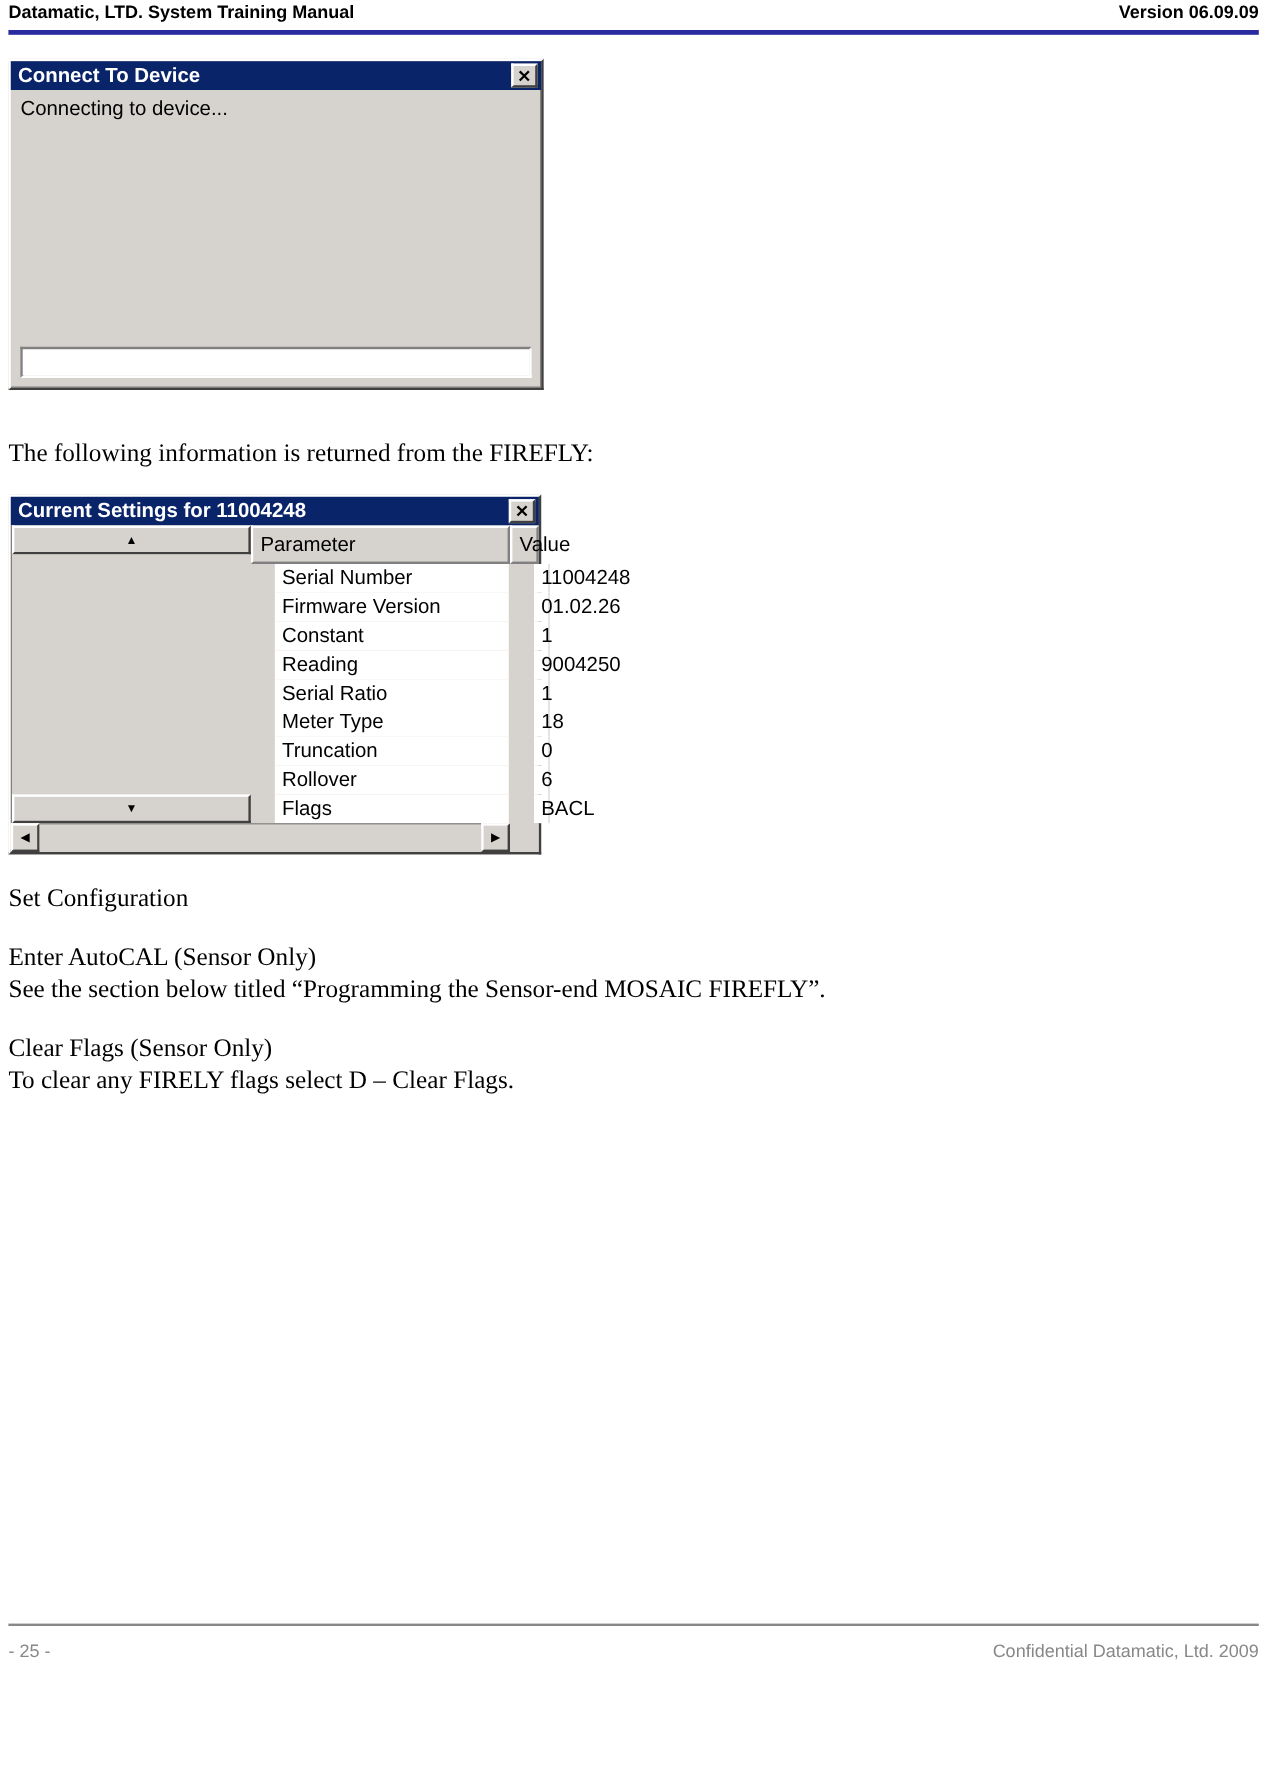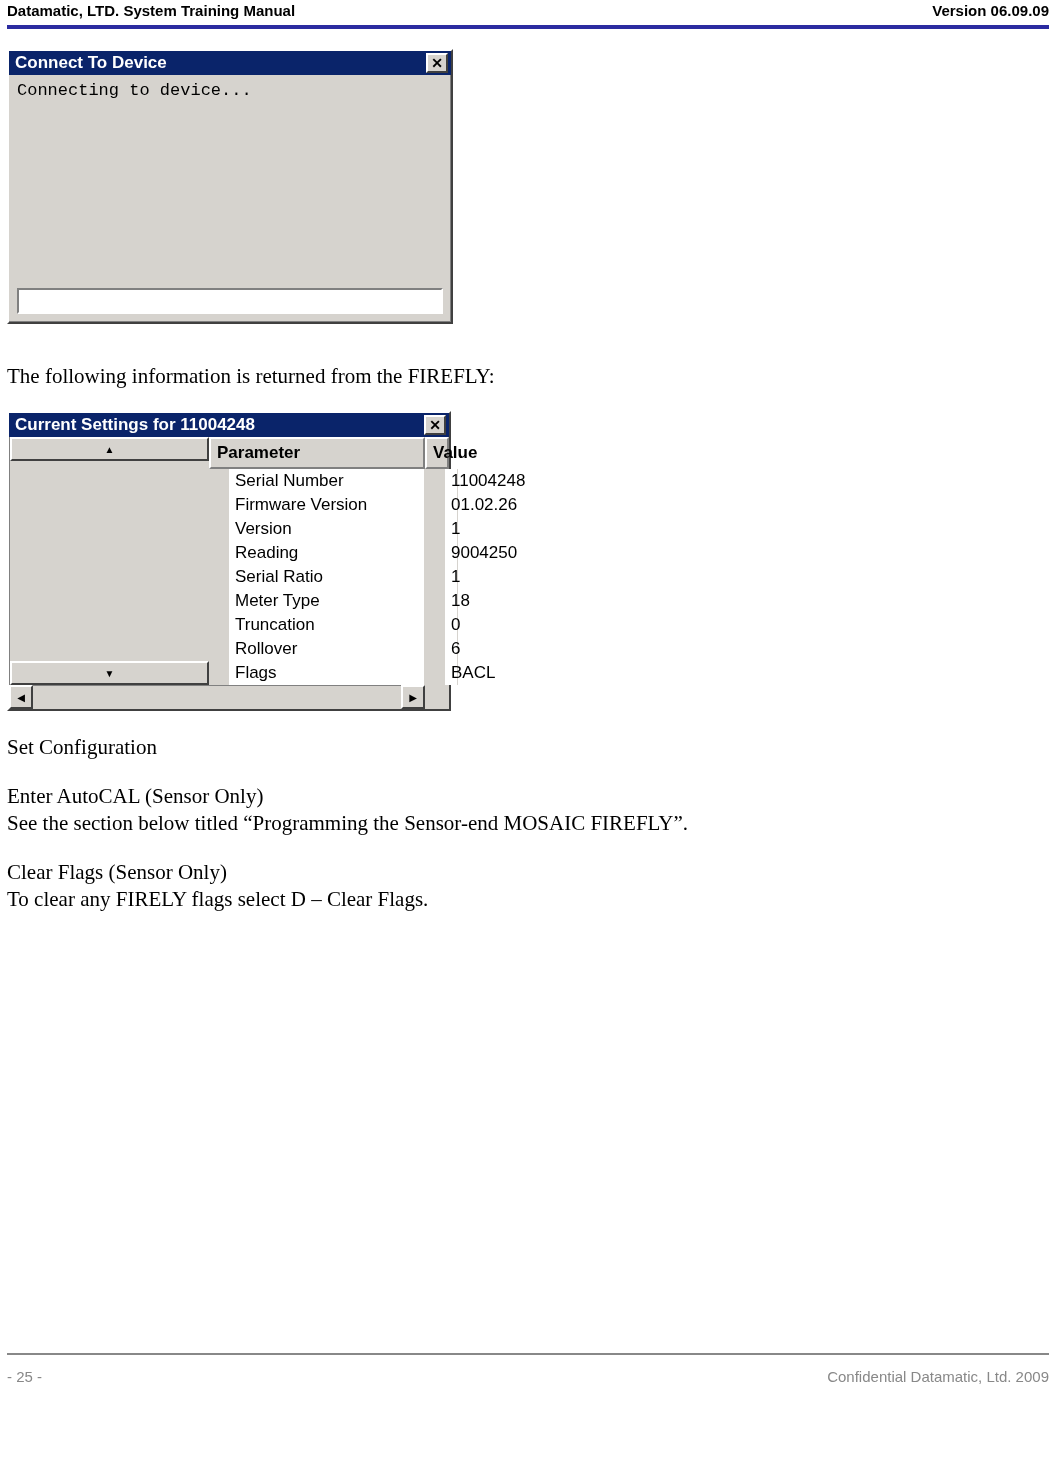--- a/index.html
+++ b/index.html
@@ -72,21 +72,21 @@
   
   .dlg1 {
     width: 446px;
     margin-top: 8px;
     margin-bottom: 22px;
   }
   .dlg1 .client {
     padding: 4px 8px 8px 8px;
   }
   .dlg1 .msg {
-    font-family: Liberation Mono, monospace;
+    font-family: Liberation Sans, sans-serif;
     font-size: 17px;
     margin: 2px 0 0 0;
   }
   .dlg1 .spacer {
     height: 188px;
   }
   .progress-well {
     height: 26px;
     background: #d6d3ce;
     border: 2px solid #808080;
@@ -112,21 +112,21 @@
     grid-template-columns: 200px 1fr 24px;
     font-family: Tahoma, Arial, sans-serif;
     font-size: 17px;
   }
   .hdr-cell {
     background: #d6d3ce;
     border: 2px solid #fff;
     border-right-color: #808080;
     border-bottom-color: #808080;
     padding: 4px 6px;
-    font-weight: bold;
+    font-weight: normal;
   }
   .vscroll-col {
     grid-row: 1 / span 10;
     display: flex;
     flex-direction: column;
     background: #d6d3ce;
     border-left: 1px solid #808080;
   }
   .vscroll-btn {
     height: 24px;
@@ -250,21 +250,21 @@
           <div class="vscroll-col">
             <div class="vscroll-btn">▲</div>
             <div class="vscroll-track"></div>
             <div class="vscroll-btn">▼</div>
           </div>
 
           <div class="data-cell">Serial Number</div>
           <div class="data-cell">11004248</div>
           <div class="data-cell">Firmware Version</div>
           <div class="data-cell">01.02.26</div>
-          <div class="data-cell">Version</div>
+          <div class="data-cell">Constant</div>
           <div class="data-cell">1</div>
           <div class="data-cell">Reading</div>
           <div class="data-cell">9004250</div>
           <div class="data-cell">Serial Ratio</div>
           <div class="data-cell">1</div>
           <div class="data-cell">Meter Type</div>
           <div class="data-cell">18</div>
           <div class="data-cell">Truncation</div>
           <div class="data-cell">0</div>
           <div class="data-cell">Rollover</div>

